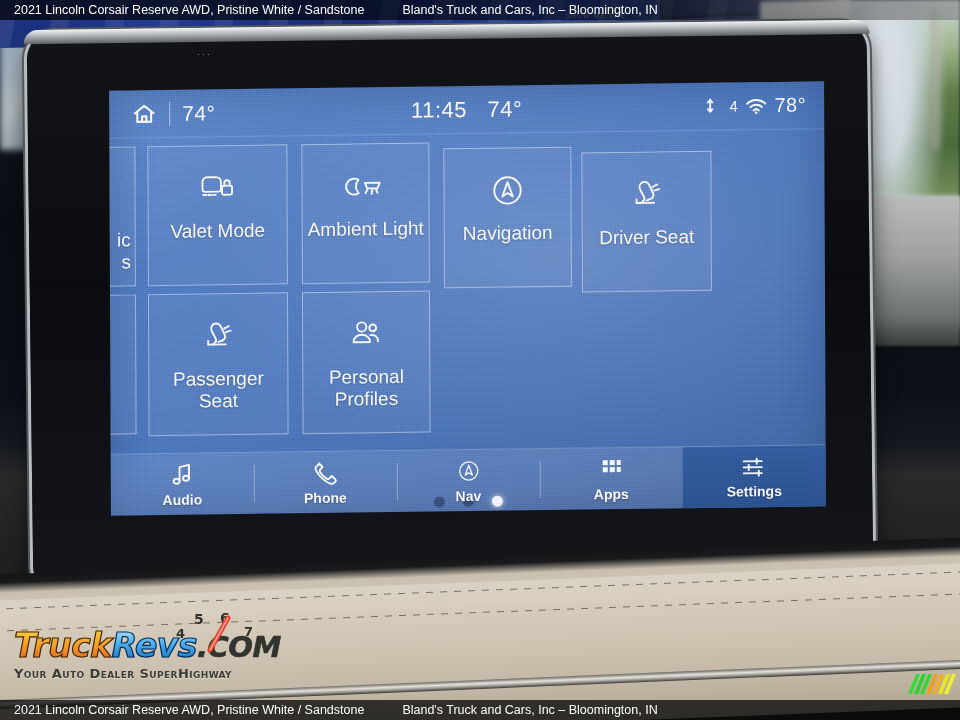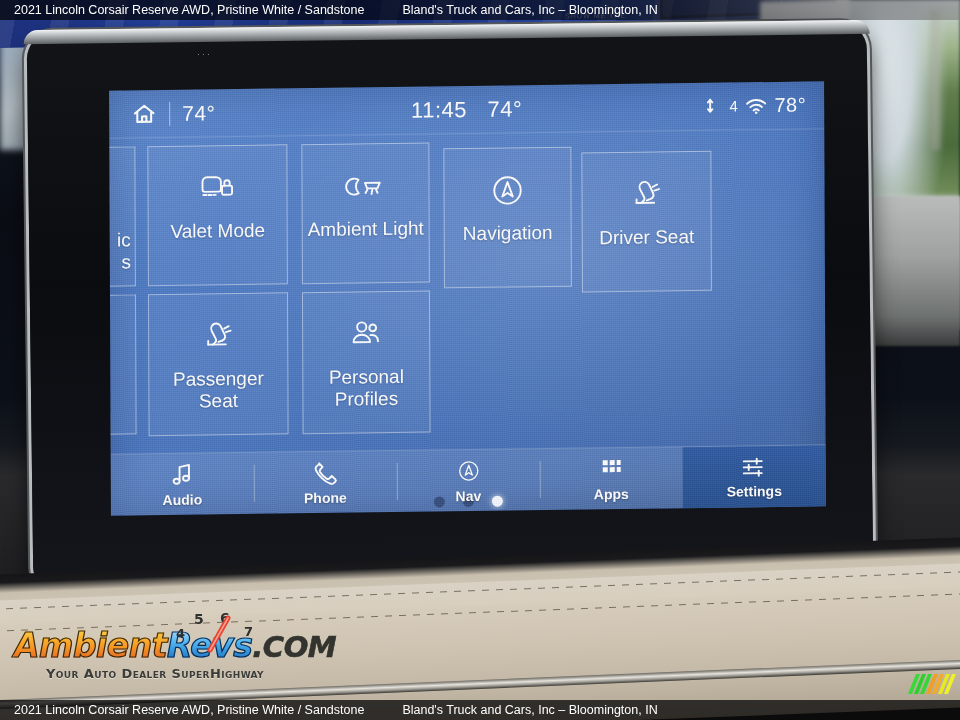--- a/index.html
+++ b/index.html
@@ -152,21 +152,21 @@
   .logo-main { font-family: "DejaVu Sans", sans-serif; font-weight: bold; font-style: italic;
     font-size: 33px; letter-spacing: -0.5px; line-height: 36px; }
   .lg-dealer { background: linear-gradient(to bottom, #ffd84a 0%, #f7a226 45%, #e2571d 100%);
     -webkit-background-clip: text; background-clip: text; color: transparent;
     -webkit-text-stroke: 1.2px #3a2a12; paint-order: stroke fill; }
   .lg-revs { background: linear-gradient(to bottom, #bfe6ff 0%, #4ab0ef 45%, #1464b4 100%);
     -webkit-background-clip: text; background-clip: text; color: transparent;
     -webkit-text-stroke: 1.2px #0d2c52; paint-order: stroke fill; }
   .lg-com { color:#33342f; -webkit-text-stroke: .6px #33342f; font-size: 29px;}
   .logo-tag { font-family:"DejaVu Sans", sans-serif; font-weight:bold; font-size:13px;
-    color:#3b3c38; letter-spacing:.4px; margin-top:1px; margin-left:32px;
+    color:#3b3c38; letter-spacing:.4px; margin-top:1px; 
     font-variant: small-caps; text-shadow: 0 1px 0 rgba(255,255,255,.45);}
   .gauge { position:absolute; left: 154px; top: -22px; width: 96px; height: 50px; }
 
   .watermark { position:absolute; right: 8px; bottom: 26px; display:flex; gap:2px;
     transform: skewX(-22deg); z-index:30;}
   .wm { width:4px; height:20px; }
 </style>
 </head>
 <body>
 
@@ -376,21 +376,21 @@
   <div class="logo">
     <svg class="gauge" viewBox="0 0 96 50">
       <text x="8" y="32" font-family="DejaVu Sans, sans-serif" font-size="13" font-weight="bold" fill="#2f3030">4</text>
       <text x="26" y="18" font-family="DejaVu Sans, sans-serif" font-size="14" font-weight="bold" fill="#2f3030">5</text>
       <text x="52" y="17" font-family="DejaVu Sans, sans-serif" font-size="14" font-weight="bold" fill="#2f3030">6</text>
       <text x="76" y="30" font-family="DejaVu Sans, sans-serif" font-size="13" font-weight="bold" fill="#2f3030">7</text>
       <path d="M42 44 L60 12" stroke="#e8402a" stroke-width="5" stroke-linecap="round" fill="none"></path>
       <path d="M42 44 L60 12" stroke="#ffffff" stroke-width="1.6" stroke-linecap="round" fill="none" opacity=".5"></path>
     </svg>
     <div class="logo-main">
-      <span class="lg-dealer">Ambient</span><span class="lg-revs">Revs</span><span class="lg-com">.COM</span>
+      <span class="lg-dealer">Truck</span><span class="lg-revs">Revs</span><span class="lg-com">.COM</span>
     </div>
     <div class="logo-tag">Your Auto Dealer SuperHighway</div>
   </div>
 
   <div class="watermark">
     <div class="wm" style="background:#3ad93a"></div>
     <div class="wm" style="background:#2fcf2f"></div>
     <div class="wm" style="background:#36d636"></div>
     <div class="wm" style="background:#f0a01e"></div>
     <div class="wm" style="background:#f5a92a"></div>

